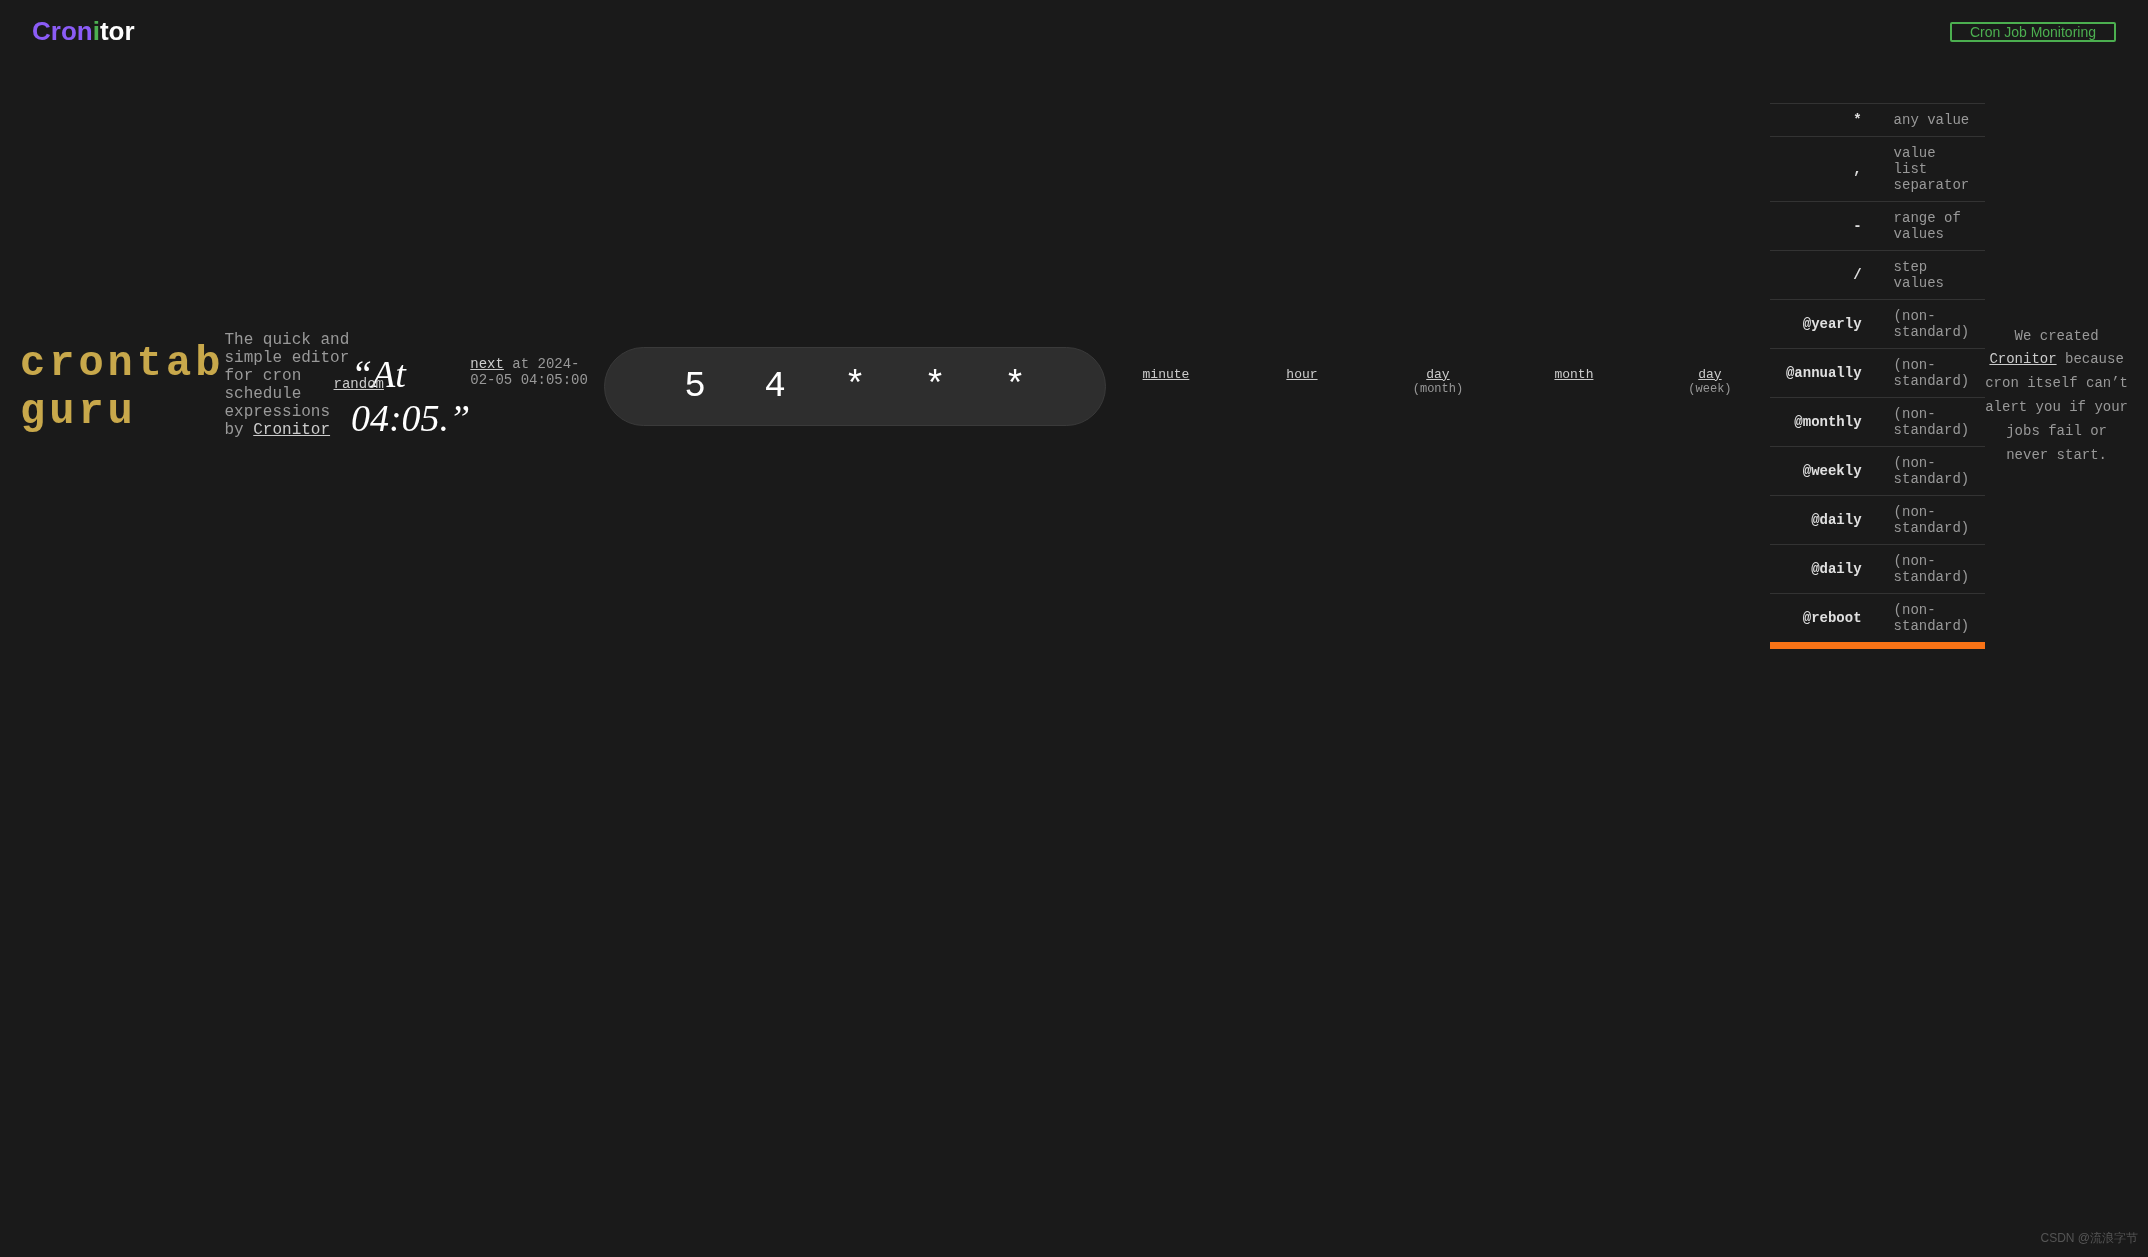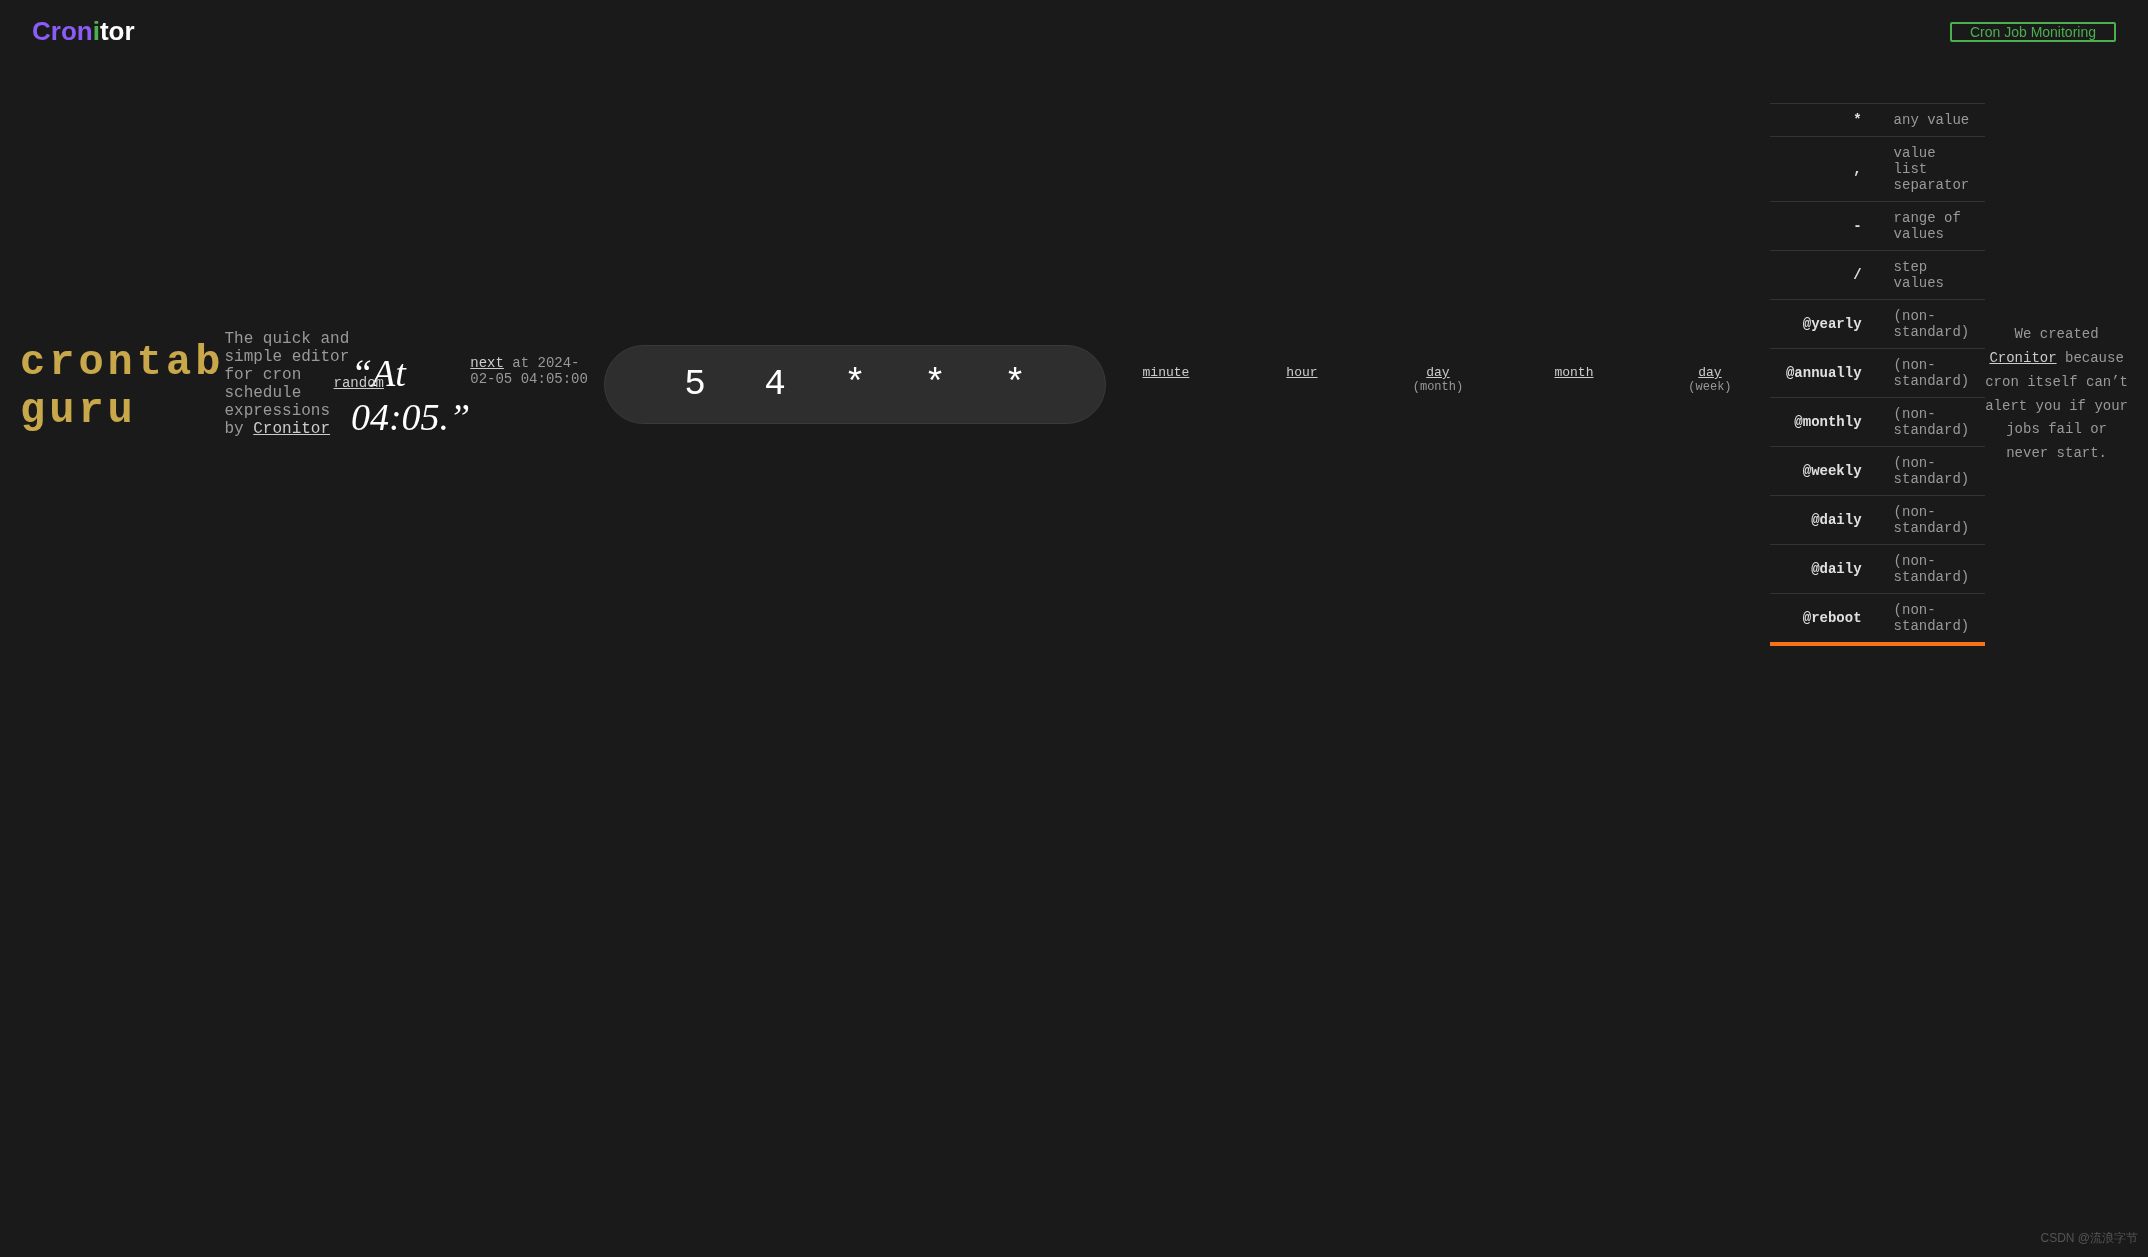--- a/index.html
+++ b/index.html
@@ -179,21 +179,21 @@
       font-family: 'Courier New', Courier, monospace;
       font-size: 14px;
       margin-bottom: 40px;
     }
 
     .reference-table tr {
       border-top: 1px solid #333333;
     }
 
     .reference-table tr:last-child {
-      border-bottom: 4px solid #f97316;
+      border-bottom: 7px solid #f97316;
     }
 
     .reference-table td {
       padding: 8px 16px;
       color: #cccccc;
     }
 
     .reference-table td:first-child {
       text-align: right;
       color: #e0e0e0;

